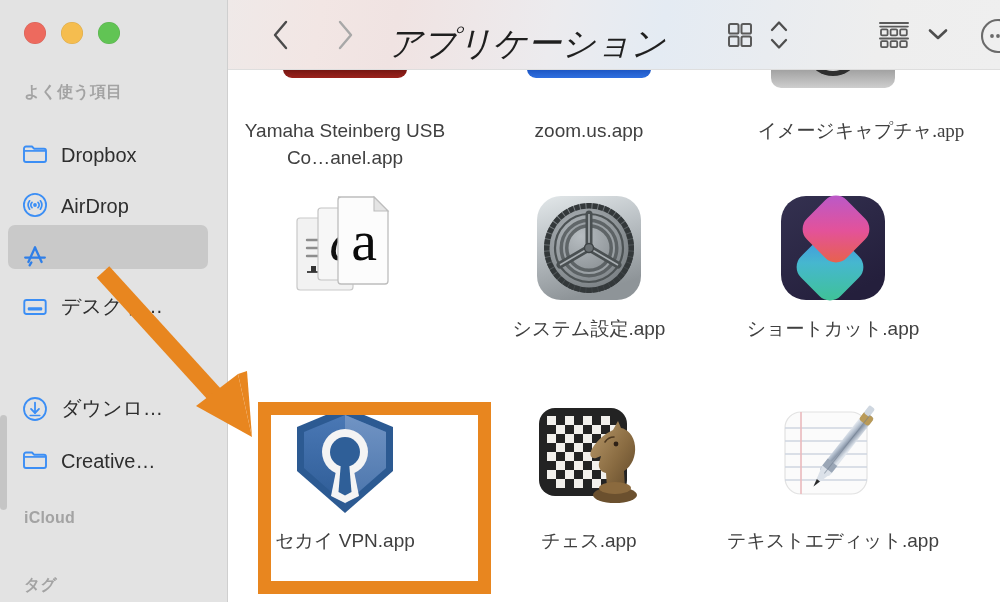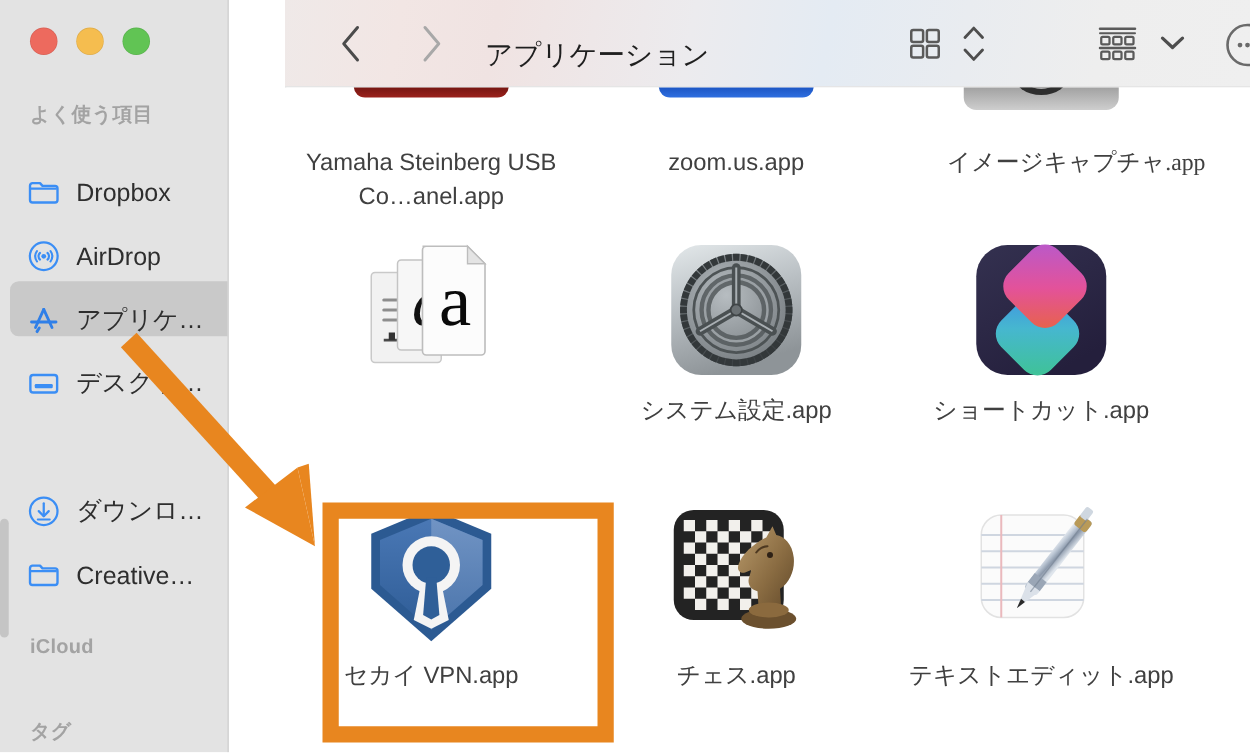--- a/index.html
+++ b/index.html
@@ -16,21 +16,21 @@
     width: 1000px;
     height: 602px;
     overflow: hidden;
     background: #ffffff;
   }
 
   
   #sidebar {
     position: absolute;
     left: 0; top: 0;
-    width: 183px; height: 602px;
+    width: 228px; height: 602px;
     background: #e3e3e3;
     border-right: 1px solid #cfcfcf;
     box-sizing: border-box;
     overflow: hidden;
   }
   #traffic-lights {
     position: absolute;
     left: 24px; top: 22px;
     display: flex;
     gap: 15px;
@@ -95,23 +95,24 @@
   .tb-btn {
     position: absolute;
     display: flex;
     align-items: center;
     justify-content: center;
   }
   #tb-title {
     position: absolute;
     left: 160px; top: 0; height: 88px;
     display: flex; align-items: center;
-    font-size: 22px;
+    font-size: 34px;
     color: #1f1f1f;
     white-space: nowrap;
+    font-style: italic;
   }
 
   
   #content {
     position: absolute;
     left: 229px; top: 70px;
     width: 771px; height: 532px;
     background: #ffffff;
     overflow: hidden;
   }
@@ -211,21 +212,20 @@
 
     <div class="sb-row selected" style="top:225px">
       <span class="sb-icon">
         <svg width="26" height="26" viewBox="0 0 26 26">
           <path d="M13 4.5 19.6 19" fill="none" stroke="#2f7fe8" stroke-width="2.3" stroke-linecap="round"></path>
           <path d="M13 4.5 6.4 19" fill="none" stroke="#2f7fe8" stroke-width="2.3" stroke-linecap="round"></path>
           <path d="M3.2 14.6h19.6" fill="none" stroke="#2f7fe8" stroke-width="2.3" stroke-linecap="round"></path>
           <path d="M9.4 19.4 7.6 22.3" fill="none" stroke="#2f7fe8" stroke-width="2.3" stroke-linecap="round"></path>
         </svg>
       </span>
-      <span class="sb-label">アプリケ…</span>
     </div>
 
     <div class="sb-row" style="top:276px">
       <span class="sb-icon">
         <svg width="26" height="26" viewBox="0 0 26 26">
           <rect x="2.3" y="6" width="21.4" height="14" rx="2.2" fill="none" stroke="#3b8ef5" stroke-width="1.9"></rect>
           <rect x="5.8" y="13.2" width="14.4" height="3.4" rx="1" fill="#3b8ef5"></rect>
         </svg>
       </span>
       <span class="sb-label">デスクト…</span>

